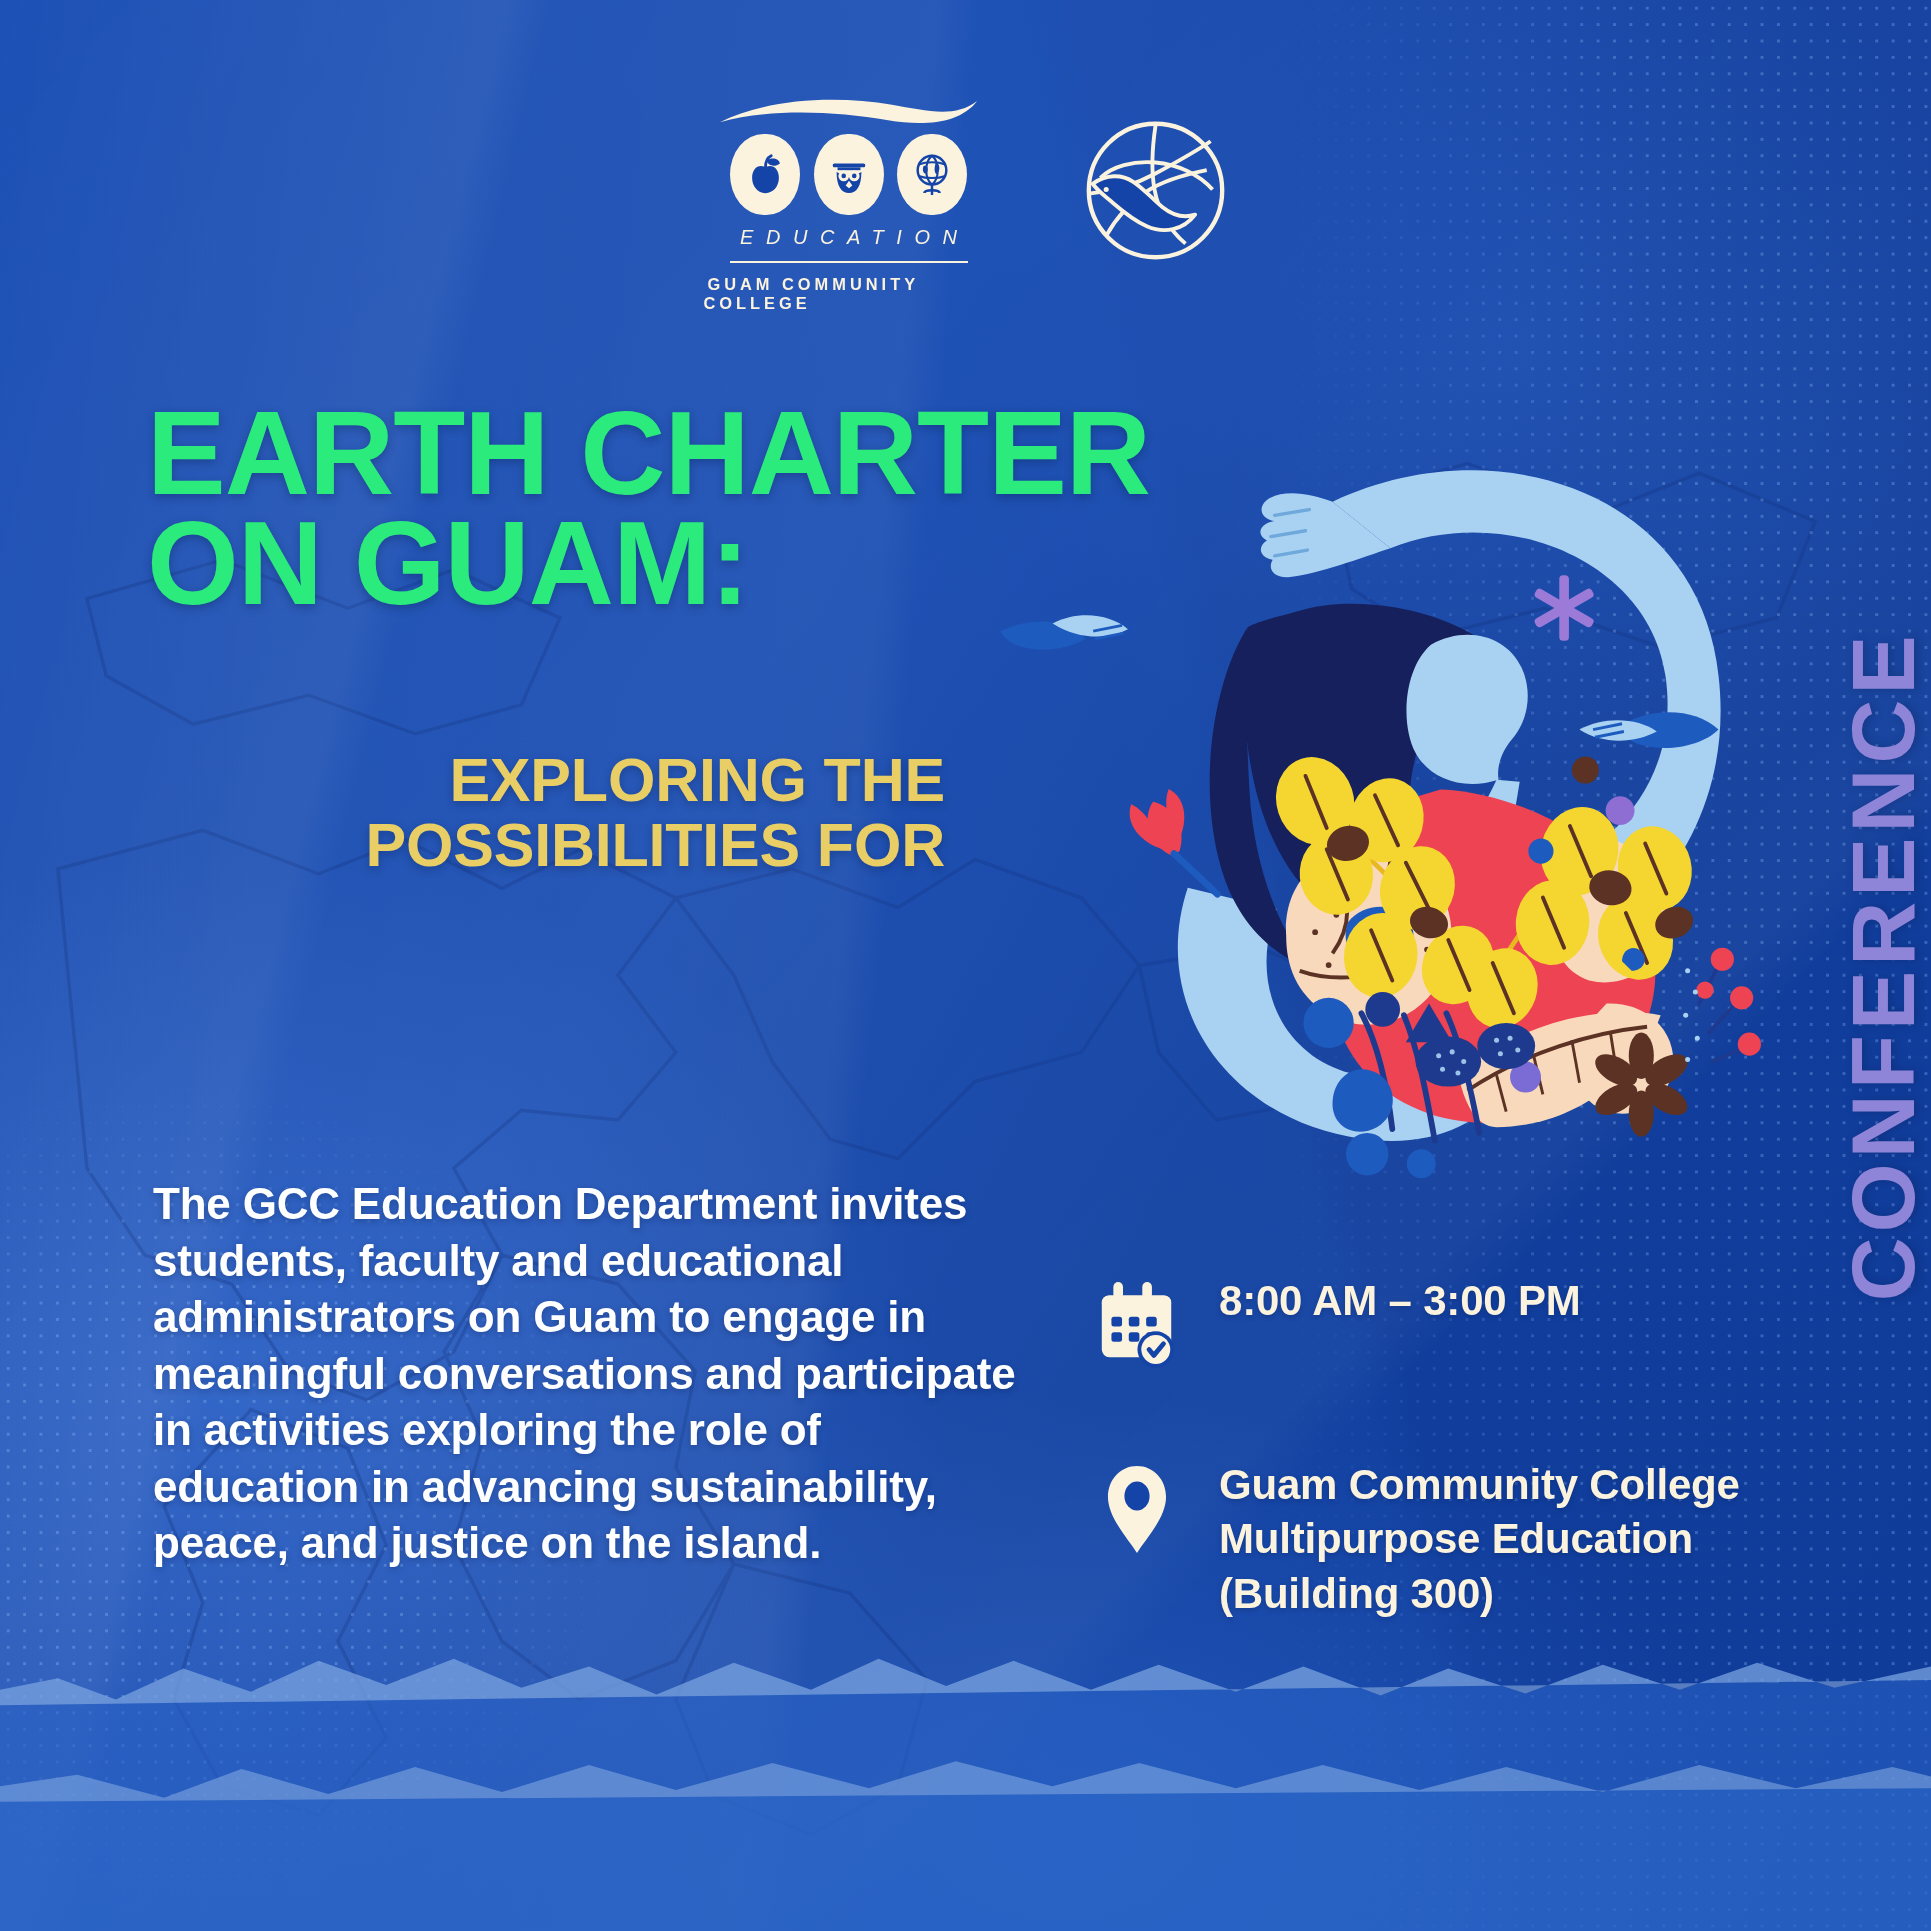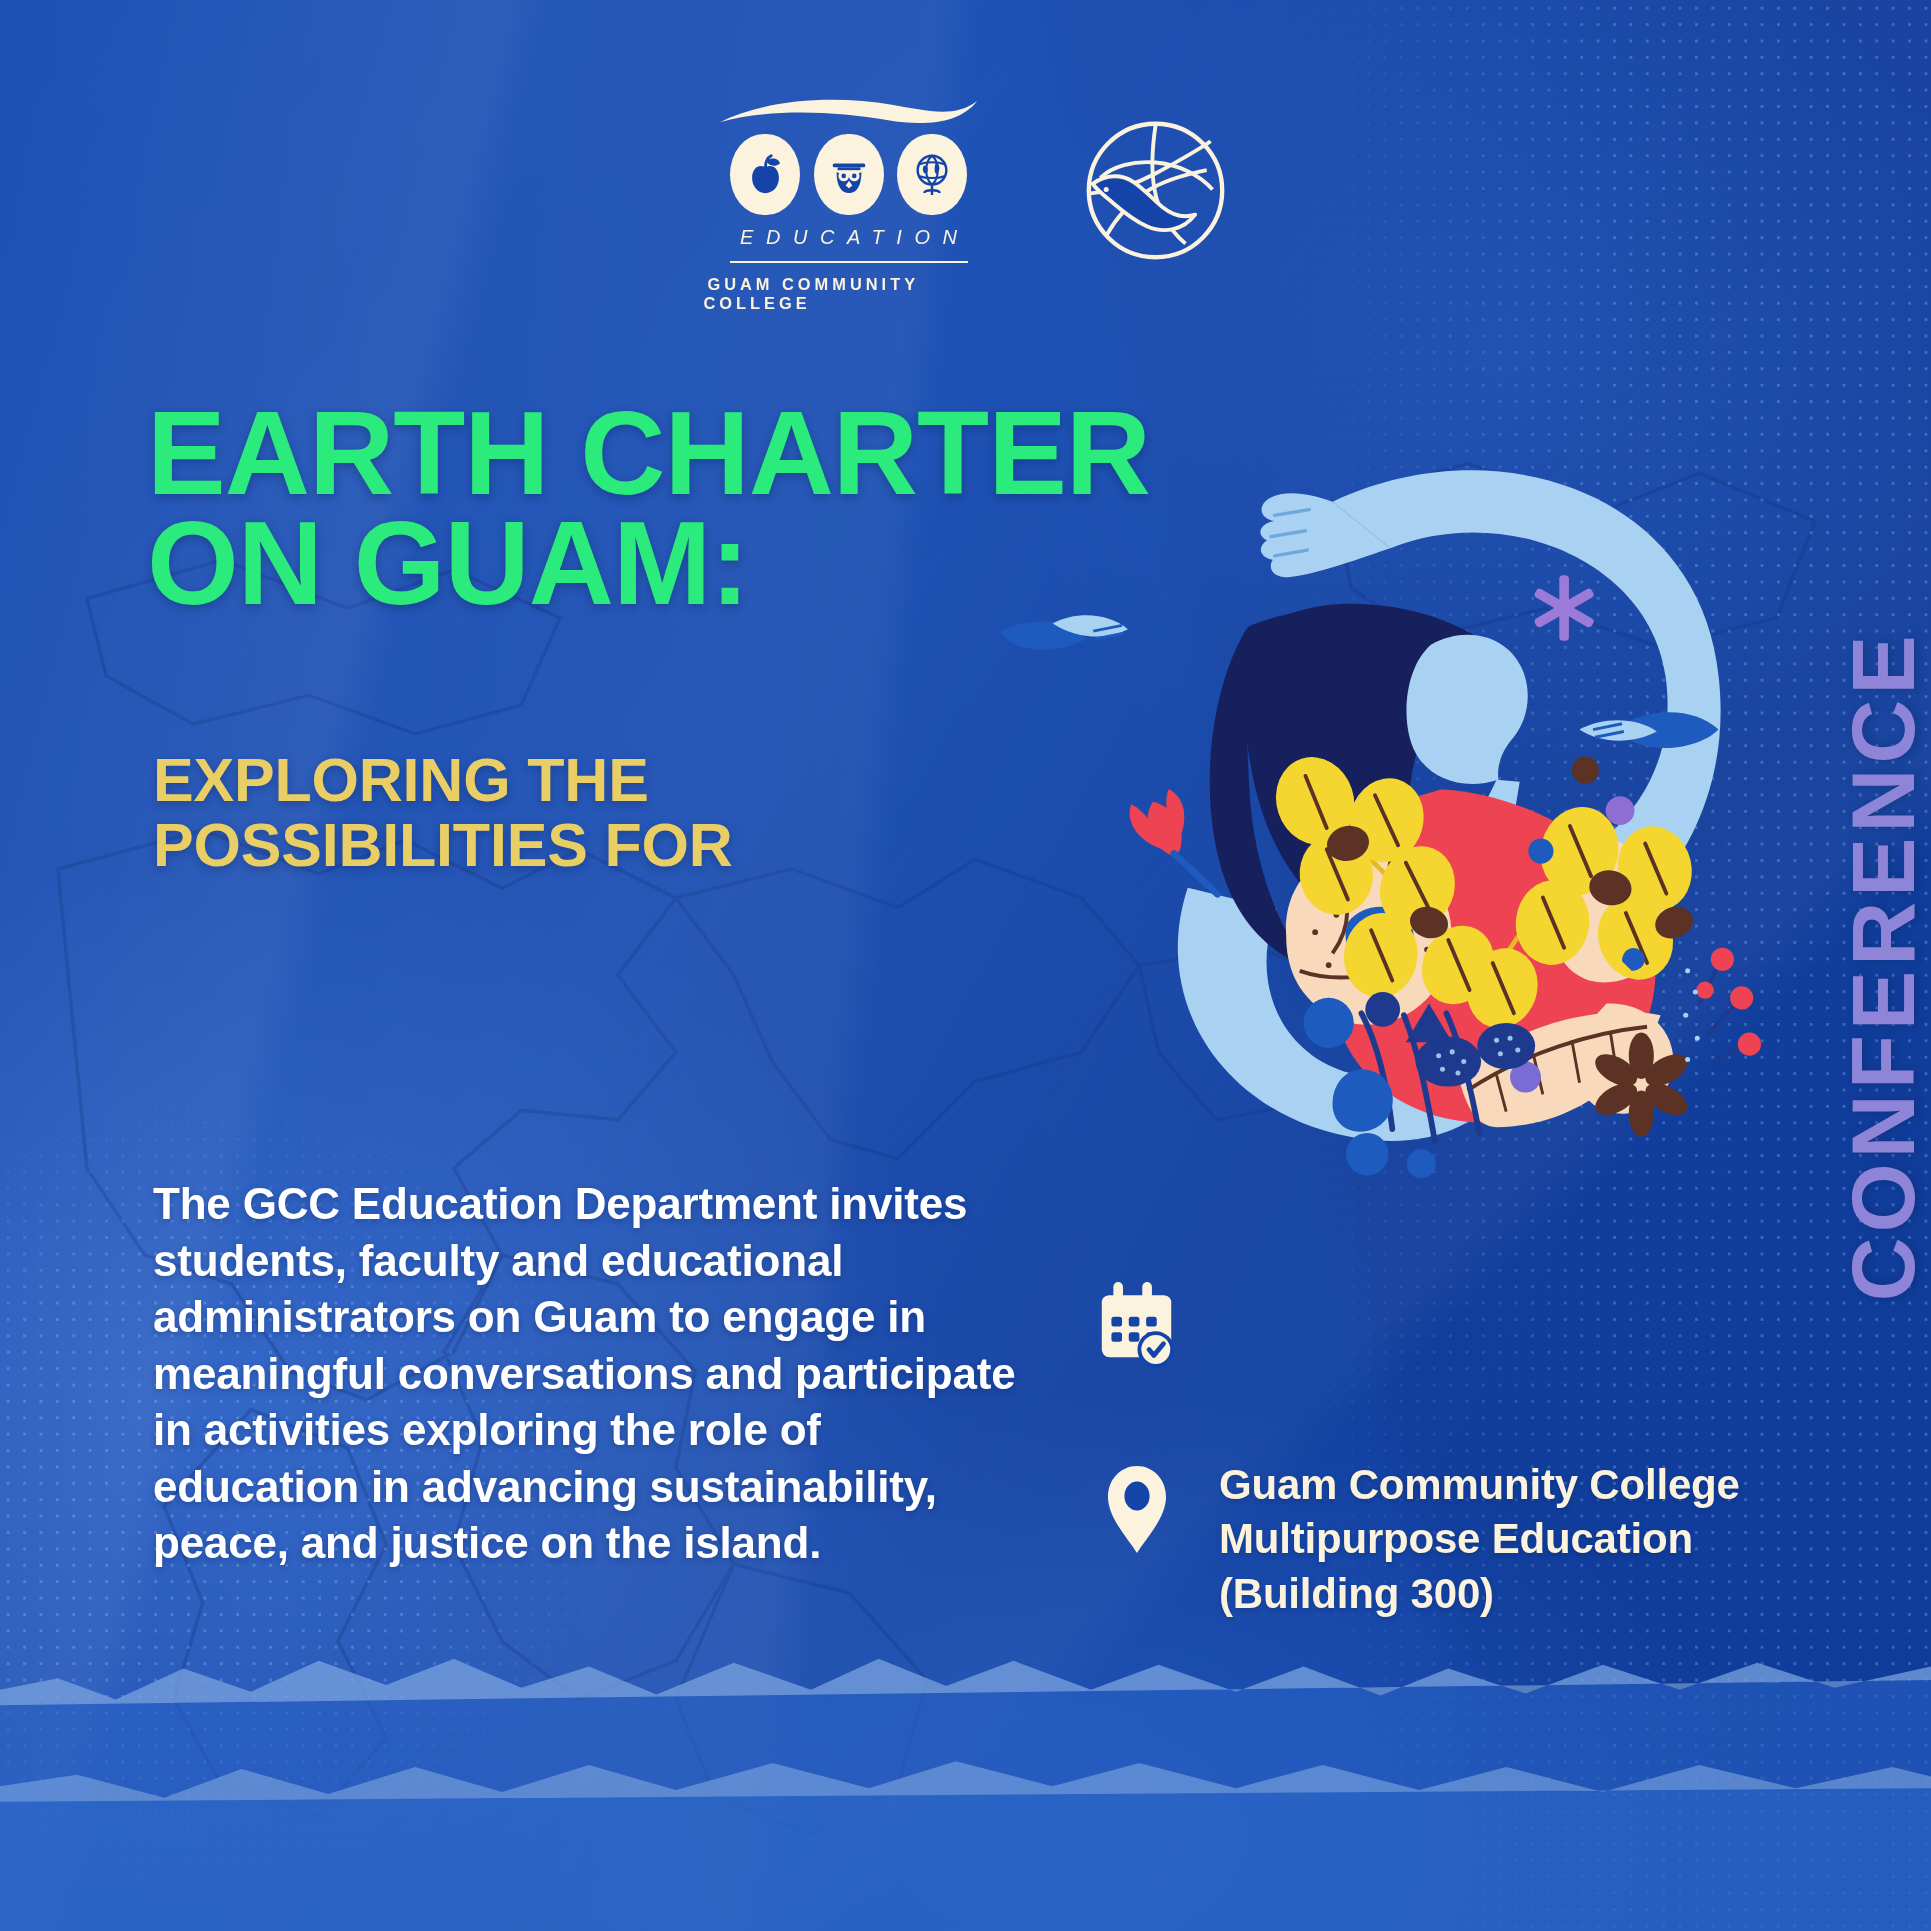--- a/index.html
+++ b/index.html
@@ -93,20 +93,21 @@
     text-transform:uppercase;
     text-shadow:0 2.9px 9.7px rgba(6,24,70,.33);
   }
   .headline .l2{ display:block; }
 
   .subhead{
     position:absolute; left:153px; top:748px; width:792px;
     font-weight:700; line-height:1.06; letter-spacing:-0.2px;
     font-size:61px; color:#E9CE66; text-transform:uppercase;
     text-shadow:0 2.9px 8.7px rgba(6,24,70,.3);
+    text-align:right;
   }
   .subhead span{ display:block; }
 
   
   .body-copy{
     position:absolute; left:153px; top:1176px; width:869px;
     color:#FFFFFF; font-size:44px; font-weight:700;
     line-height:1.285; letter-spacing:-0.2px;
     text-shadow:0 1.9px 6.8px rgba(6,24,70,.3);
   }
@@ -476,20 +477,21 @@
             <rect x="16" y="54" width="11" height="10" rx="2.6"></rect>
             <rect x="34" y="54" width="11" height="10" rx="2.6"></rect>
             <rect x="52" y="54" width="11" height="10" rx="2.6"></rect>
           </g>
           <circle cx="62" cy="72" r="19" fill="#1544a8"></circle>
           <circle cx="62" cy="72" r="15" fill="#FBF3DE"></circle>
           <path d="M55 72 L60 78 L70 66" fill="none" stroke="#1544a8" stroke-width="5" stroke-linecap="round" stroke-linejoin="round"></path>
         </svg>
       </div>
       <div class="detail-text">
+        <span>8:00 AM – 3:00 PM</span>
       </div>
     </div>
 
     <div class="detail-row">
       <div class="detail-icon">
         <svg width="68" height="91" viewBox="0 0 70 94">
           <path d="M35 2 C18 2, 5 16, 5 34 C5 56, 28 80, 35 92 C42 80, 65 56, 65 34 C65 16, 52 2, 35 2 Z" fill="#FBF3DE"></path>
           <ellipse cx="35" cy="33" rx="13" ry="15" fill="#1544a8"></ellipse>
         </svg>
       </div>

